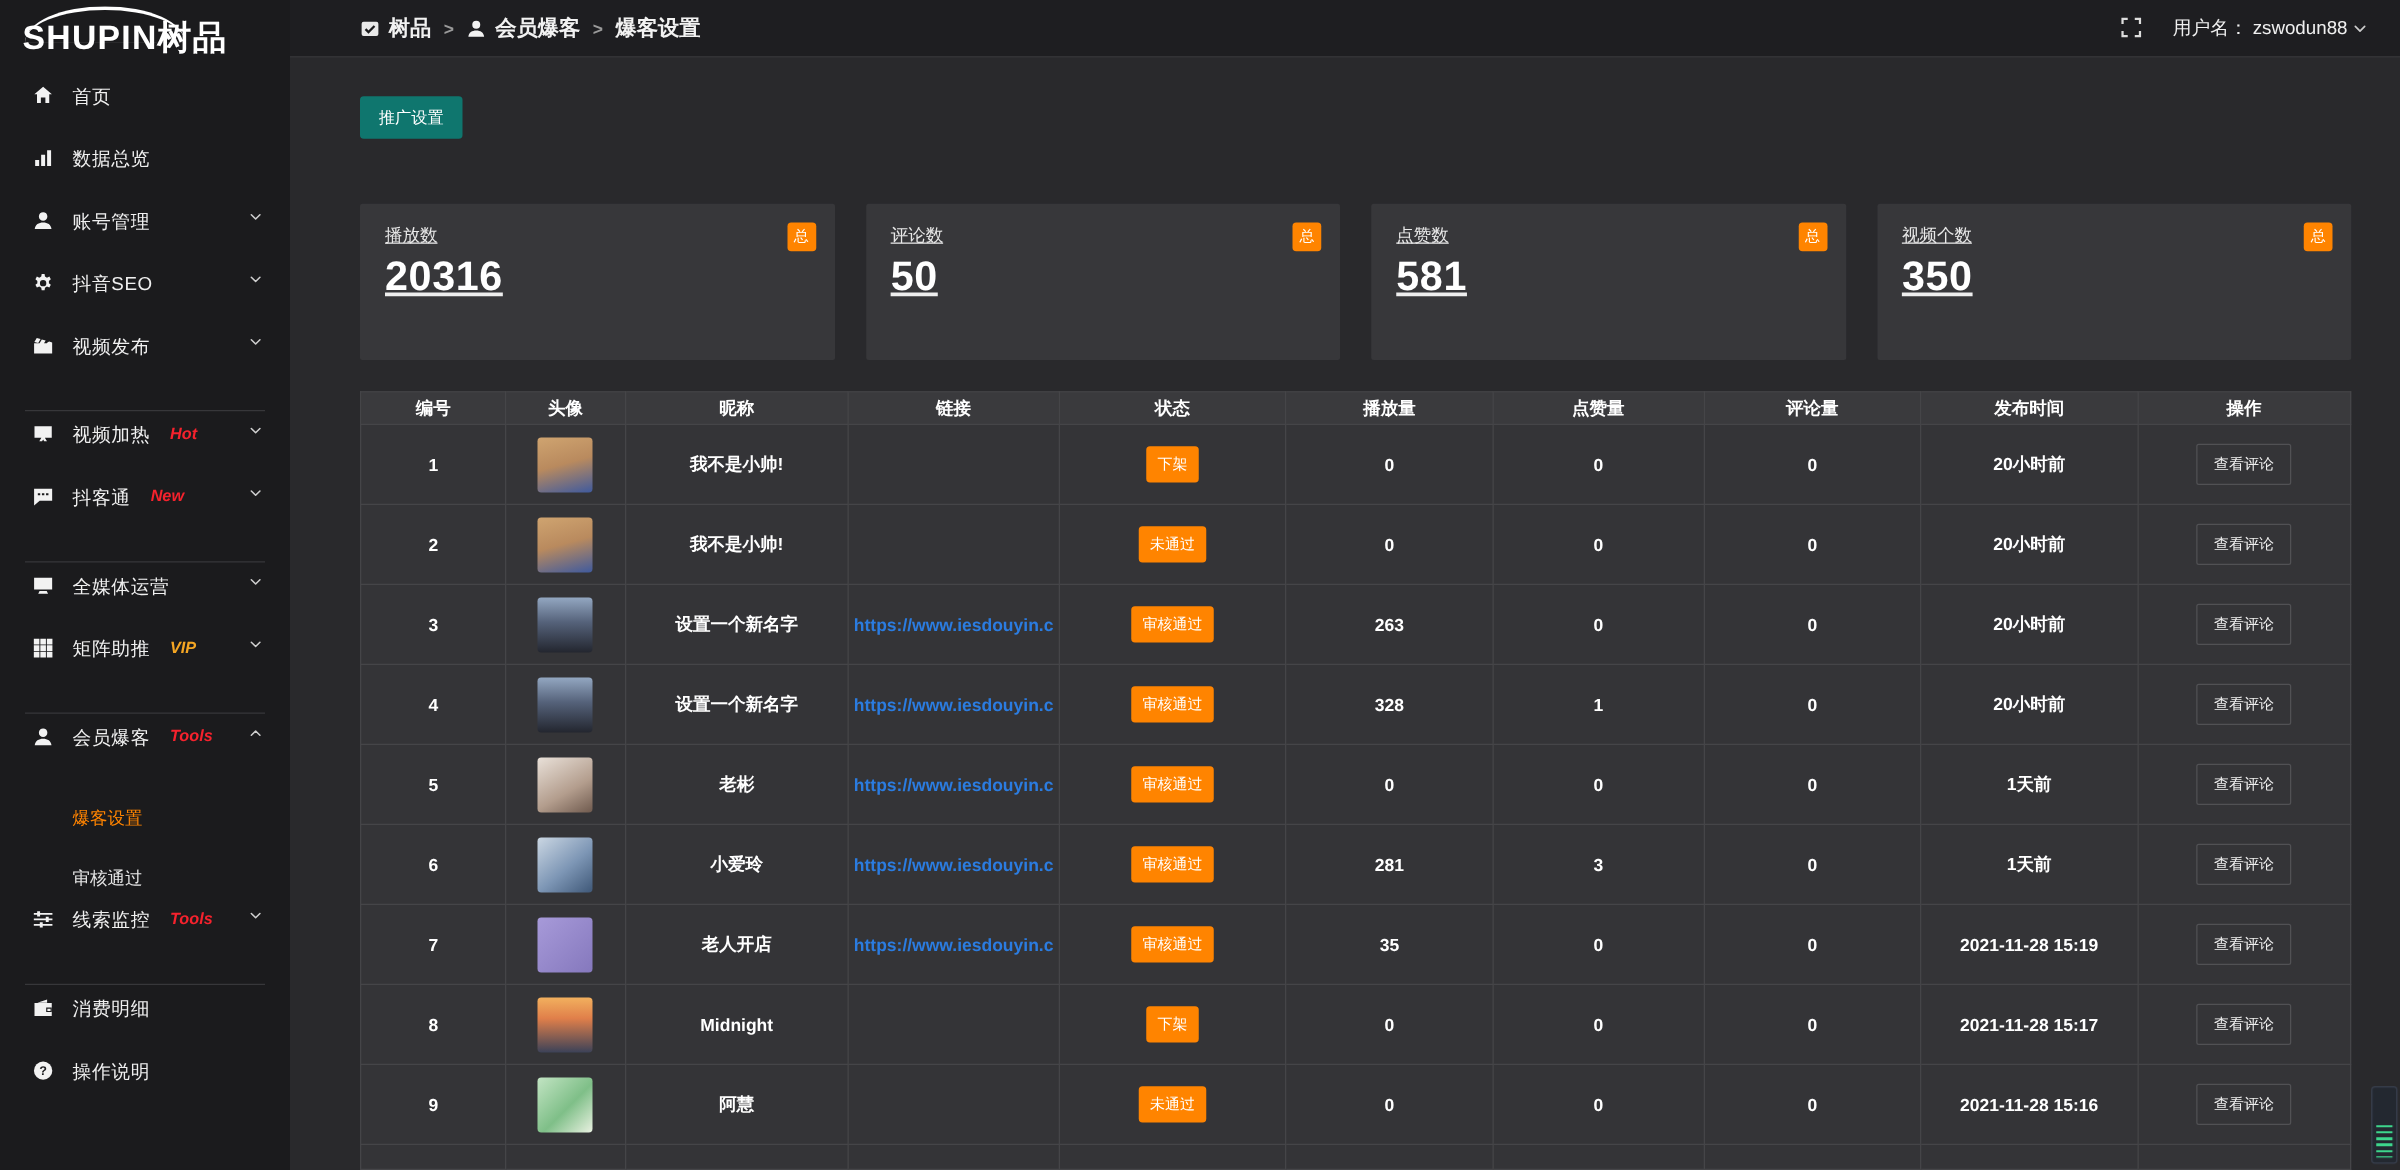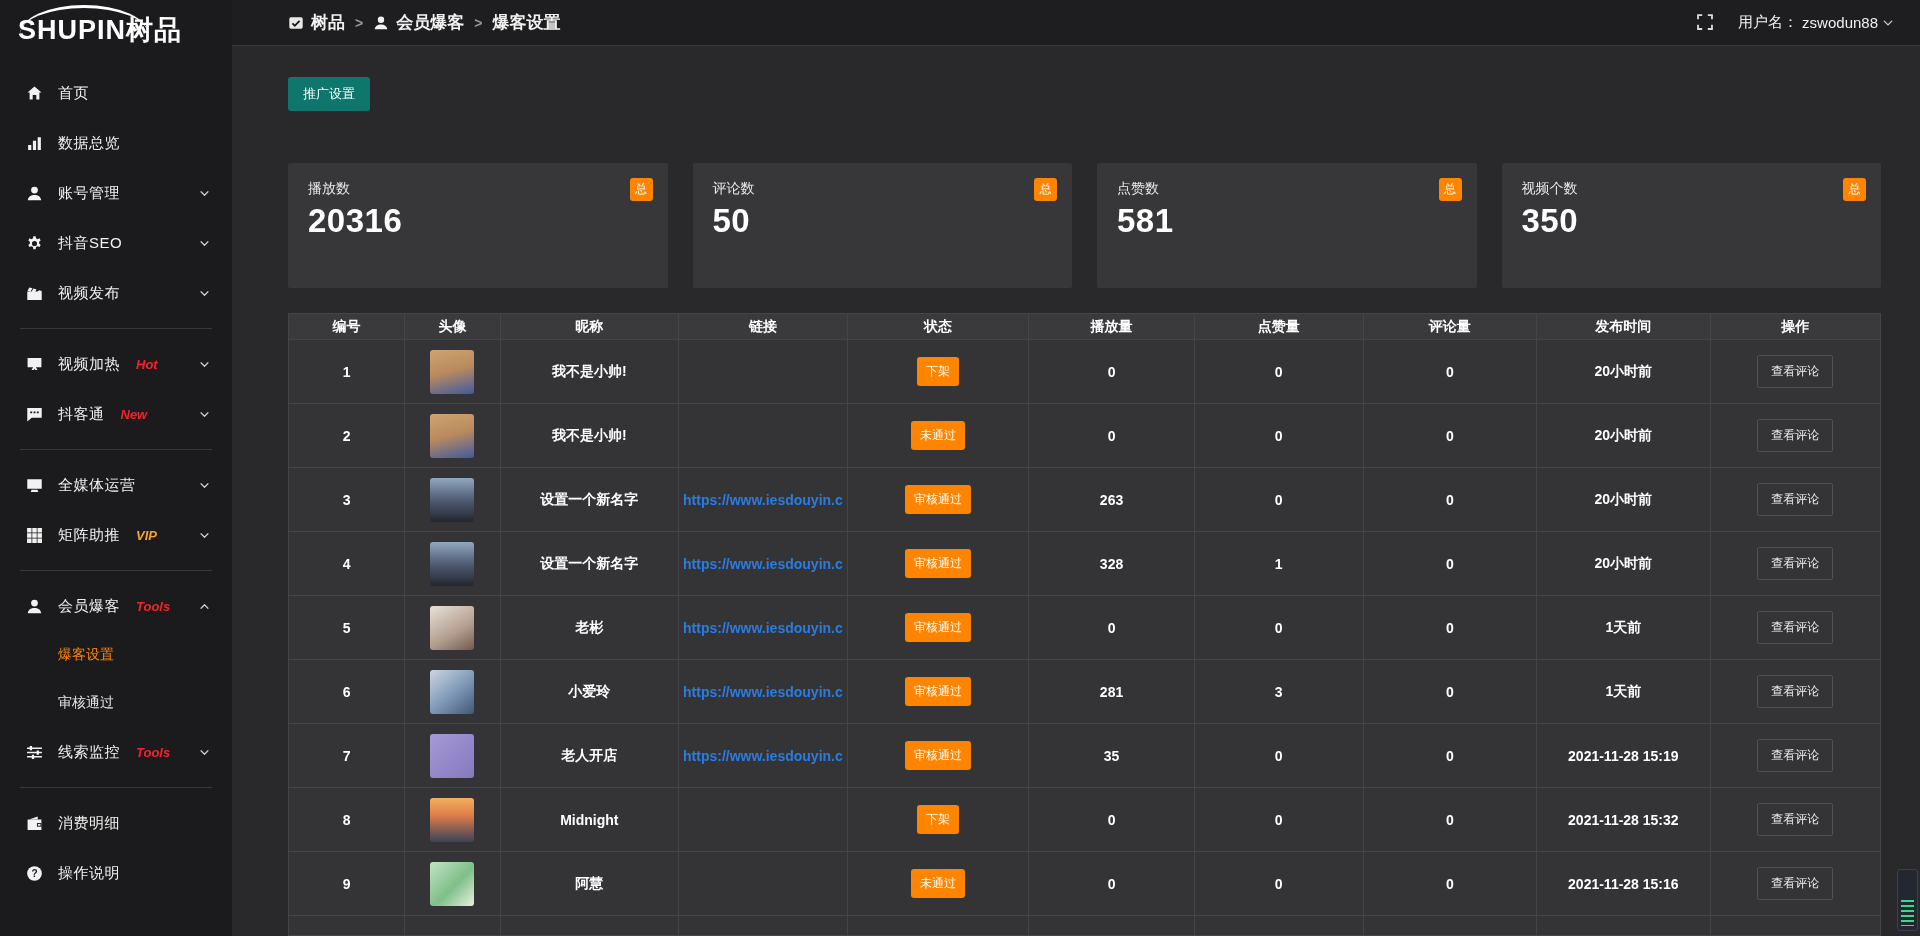--- a/index.html
+++ b/index.html
@@ -10,21 +10,21 @@
   #app { display:flex; width:1920px; height:936px; }
   .sidebar { width:232px; min-width:232px; height:936px; background:#1b1b1d; overflow:hidden; }
   .main { flex:1; display:flex; flex-direction:column; }
 
   
   .logo { height:60px; display:flex; align-items:center; padding-left:18px; position:relative; }
   .logo-text { font-size:27px; font-weight:800; letter-spacing:1px; color:#fff; position:relative; }
   .logo-text::before { content:""; position:absolute; left:2px; top:-7px; width:128px; height:26px;
     border-top:3px solid #fff; border-radius:50% 50% 0 0 / 100% 100% 0 0; }
   .side-nav { padding-top:8px; }
-  .side-item { height:50px; display:flex; align-items:center; padding:0 22px 0 26px; cursor:pointer; }
+  .side-item { height:50px; display:flex; align-items:flex-start; padding:0 22px 0 26px; cursor:pointer; }
   .side-item .s-icon { width:17px; height:17px; margin-right:15px; color:#f2f2f2; flex:none; }
   .side-item .s-icon svg { width:100%; height:100%; display:block; }
   .side-item .s-label { font-size:15px; color:#f0f0f0; letter-spacing:.5px; }
   .side-badge { font-size:13px; font-weight:700; font-style:italic; margin-left:16px; }
   .side-chev { margin-left:auto; width:11px; height:11px; color:#cfcfcf; }
   .side-chev svg { width:100%; height:100%; display:block; }
   .side-sub { height:48px; display:flex; align-items:center; padding-left:58px; font-size:14px; color:#e6e6e6; cursor:pointer; }
   .side-sub.active { color:#ff8400; }
   .side-divider { height:1px; background:#37373a; margin:10px 20px; }
 
@@ -40,21 +40,21 @@
   .fs-btn { width:18px; height:18px; color:#ddd; cursor:pointer; }
   .fs-btn svg { width:100%; height:100%; display:block; }
   .user-chip { display:flex; align-items:center; gap:4px; font-size:15px; color:#f0f0f0; cursor:pointer; }
   .user-chip .u-caret { width:12px; height:12px; color:#ccc; }
   .user-chip .u-caret svg { width:100%; height:100%; display:block; }
 
   
   .content { flex:1; padding:31px 39px 0 56px; }
   .promo-btn { display:inline-block; background:#0f766e; color:#fff; font-size:13px; padding:8px 15px;
     border:none; border-radius:3px; cursor:pointer; font-family:inherit; }
-  .stats-row { display:flex; gap:25px; margin-top:52px; }
+  .stats-row { display:flex; gap:25px; margin-top:52px;text-decoration:underline; }
   .stat-card { flex:1; height:125px; background:#37373a; border-radius:2px; position:relative; padding:17px 20px; }
   .stat-label { font-size:14px; color:#e8e8e8; }
   .stat-value { font-size:33px; color:#fff; font-weight:600; margin-top:4px; letter-spacing:.5px; }
   .stat-badge { position:absolute; top:15px; right:15px; background:#ff8400; color:#fff; font-size:12px;
     width:23px; height:23px; border-radius:3px; display:flex; align-items:center; justify-content:center; }
 
   
   .grid-wrap { margin-top:25px; }
   table.grid { width:100%; border-collapse:collapse; table-layout:fixed; background:#343437;
     border:1px solid #454548; }
@@ -464,21 +464,21 @@
                 <td>8</td>
                 <td>
                   <div class="avatar" data-avatar="sunset"></div>
                 </td>
                 <td>Midnight</td>
                 <td class="link-cell"></td>
                 <td><button class="status-btn">下架</button></td>
                 <td>0</td>
                 <td>0</td>
                 <td>0</td>
-                <td>2021-11-28 15:32</td>
+                <td>2021-11-28 15:17</td>
                 <td><button class="action-btn">查看评论</button></td>
               </tr>
               <tr>
                 <td>9</td>
                 <td>
                   <div class="avatar" data-avatar="green-art"></div>
                 </td>
                 <td>阿慧</td>
                 <td class="link-cell"></td>
                 <td><button class="status-btn">未通过</button></td>

